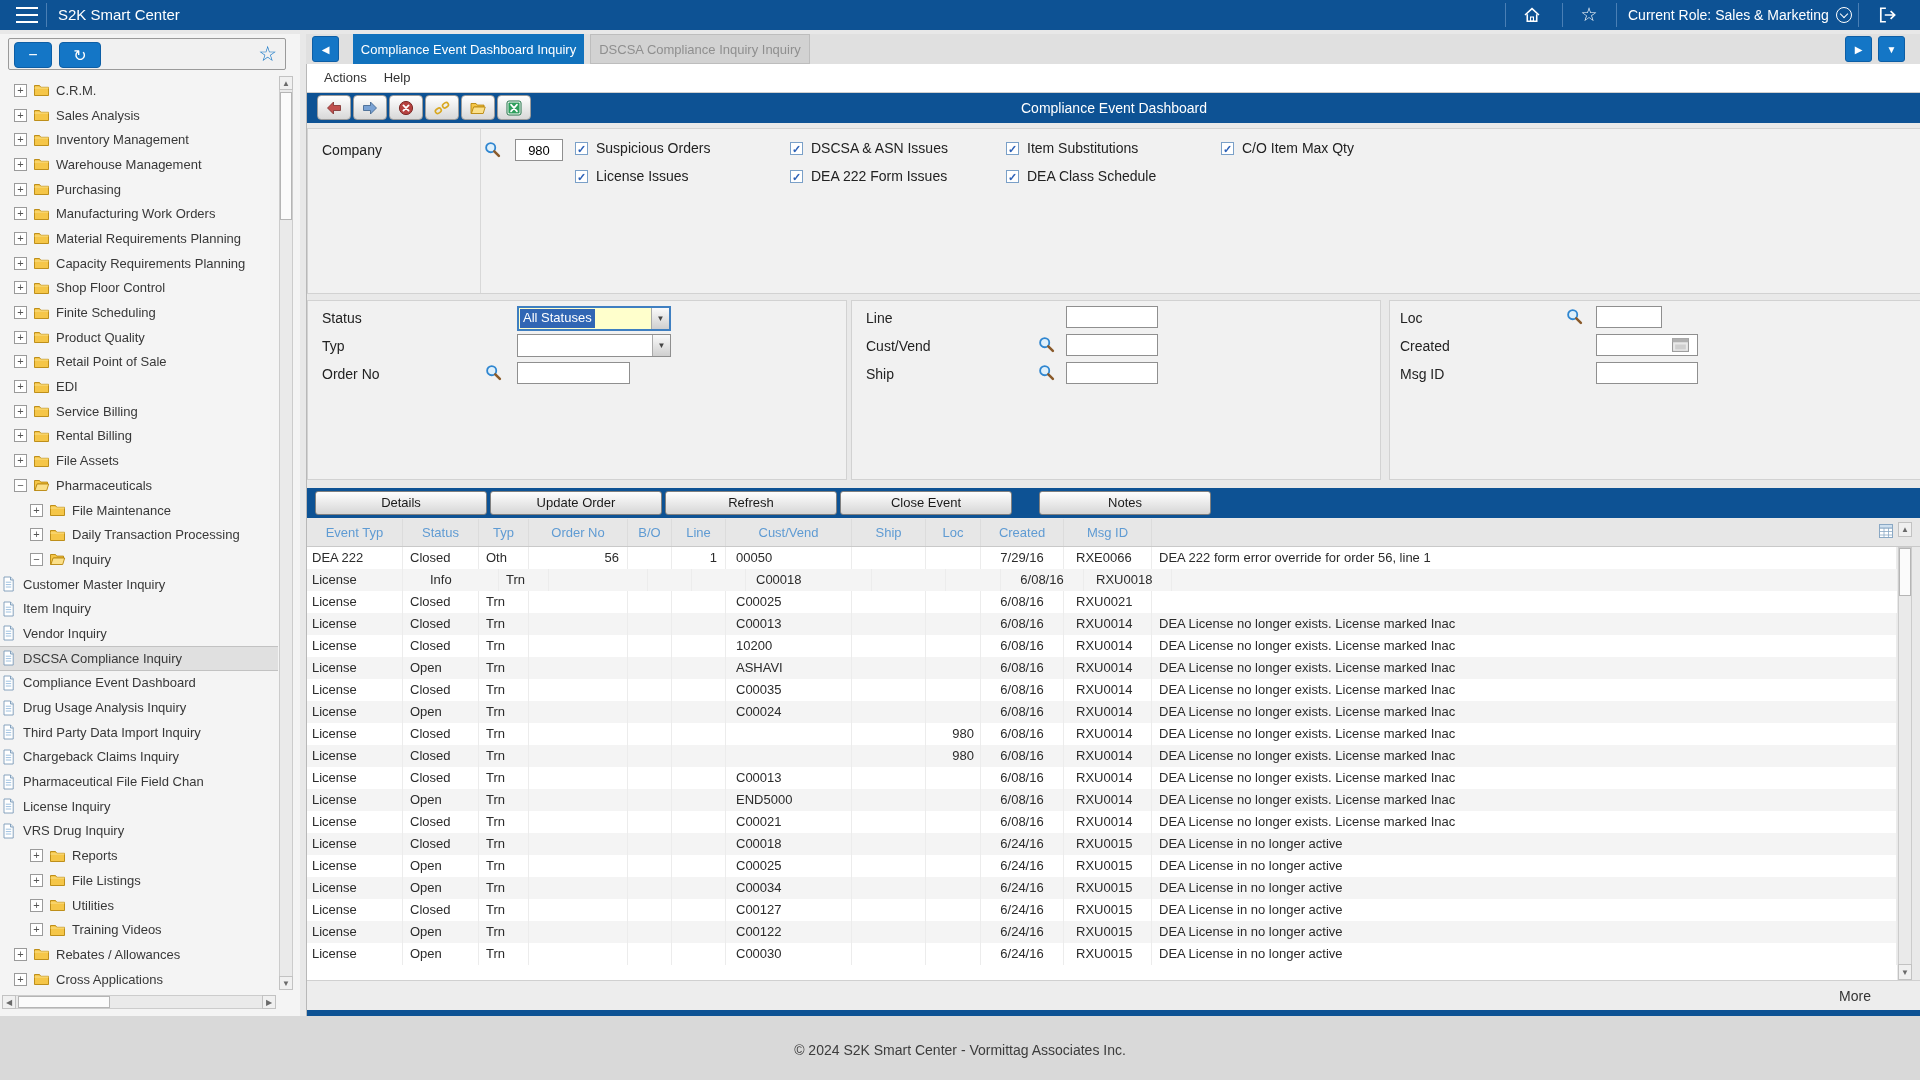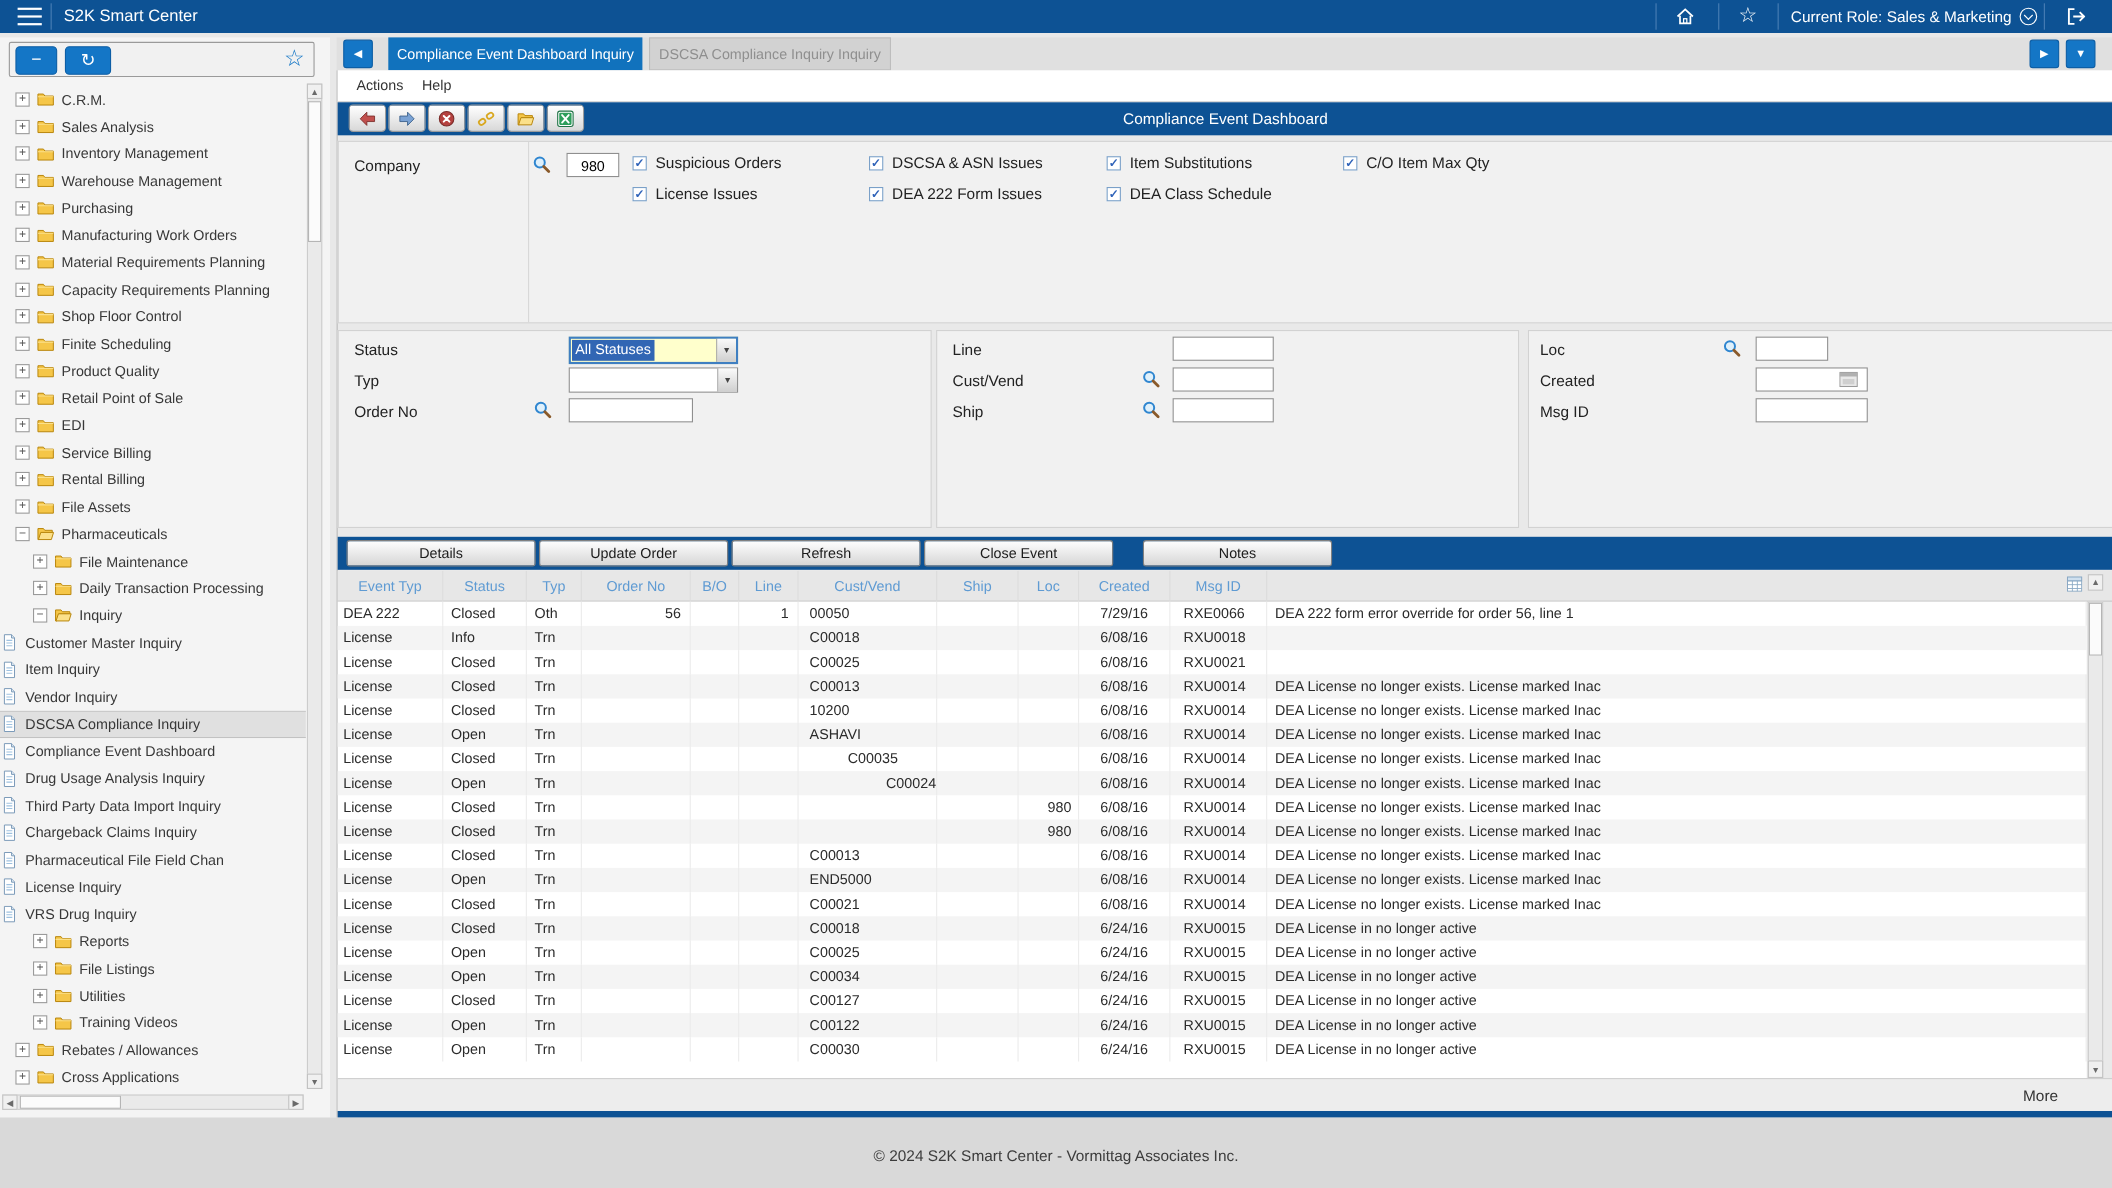--- a/index.html
+++ b/index.html
@@ -629,21 +629,21 @@
           <div class="gcell" style="width: 54px; text-align: right; padding-right: 8px;">1</div>
           <div class="gcell" style="width: 126px; text-align: left; padding-left: 10px;">00050</div>
           <div class="gcell" style="width: 74px; text-align: left; padding-left: 8px;"></div>
           <div class="gcell" style="width: 55px; text-align: right; padding-right: 6px;"></div>
           <div class="gcell" style="width: 83px; text-align: center;">7/29/16</div>
           <div class="gcell" style="width: 88px; text-align: left; padding-left: 12px;">RXE0066</div>
           <div class="gcell" style="width: 745px; text-align: left; padding-left: 7px;">DEA 222 form error override for order 56, line 1</div>
         </div>
         <div class="grow">
           <div class="gcell" style="width: 96px; text-align: left; padding-left: 5px;">License</div>
-          <div class="gcell" style="width: 76px; text-align: left; padding-left: 7px;">Info</div>
+          <div class="gcell" style="width: 76px; text-align: left; padding-left: 7px; margin-left: 20px;">Info</div>
           <div class="gcell" style="width: 50px; text-align: left; padding-left: 7px;">Trn</div>
           <div class="gcell" style="width: 99px; text-align: right; padding-right: 8px;"></div>
           <div class="gcell" style="width: 44px; text-align: left; padding-left: 4px;"></div>
           <div class="gcell" style="width: 54px; text-align: right; padding-right: 8px;"></div>
           <div class="gcell" style="width: 126px; text-align: left; padding-left: 10px;">C00018</div>
           <div class="gcell" style="width: 74px; text-align: left; padding-left: 8px;"></div>
           <div class="gcell" style="width: 55px; text-align: right; padding-right: 6px;"></div>
           <div class="gcell" style="width: 83px; text-align: center;">6/08/16</div>
           <div class="gcell" style="width: 88px; text-align: left; padding-left: 12px;">RXU0018</div>
         </div>
@@ -702,35 +702,35 @@
           <div class="gcell" style="width: 88px; text-align: left; padding-left: 12px;">RXU0014</div>
           <div class="gcell" style="width: 745px; text-align: left; padding-left: 7px;">DEA License no longer exists. License marked Inac</div>
         </div>
         <div class="grow">
           <div class="gcell" style="width: 96px; text-align: left; padding-left: 5px;">License</div>
           <div class="gcell" style="width: 76px; text-align: left; padding-left: 7px;">Closed</div>
           <div class="gcell" style="width: 50px; text-align: left; padding-left: 7px;">Trn</div>
           <div class="gcell" style="width: 99px; text-align: right; padding-right: 8px;"></div>
           <div class="gcell" style="width: 44px; text-align: left; padding-left: 4px;"></div>
           <div class="gcell" style="width: 54px; text-align: right; padding-right: 8px;"></div>
-          <div class="gcell" style="width: 126px; text-align: center; padding-left: 10px;">C00035</div>
+          <div class="gcell" style="width: 126px; text-align: left; padding-left: 10px;">C00035</div>
           <div class="gcell" style="width: 74px; text-align: left; padding-left: 8px;"></div>
           <div class="gcell" style="width: 55px; text-align: right; padding-right: 6px;"></div>
           <div class="gcell" style="width: 83px; text-align: center;">6/08/16</div>
           <div class="gcell" style="width: 88px; text-align: left; padding-left: 12px;">RXU0014</div>
           <div class="gcell" style="width: 745px; text-align: left; padding-left: 7px;">DEA License no longer exists. License marked Inac</div>
         </div>
         <div class="grow">
           <div class="gcell" style="width: 96px; text-align: left; padding-left: 5px;">License</div>
           <div class="gcell" style="width: 76px; text-align: left; padding-left: 7px;">Open</div>
           <div class="gcell" style="width: 50px; text-align: left; padding-left: 7px;">Trn</div>
           <div class="gcell" style="width: 99px; text-align: right; padding-right: 8px;"></div>
           <div class="gcell" style="width: 44px; text-align: left; padding-left: 4px;"></div>
           <div class="gcell" style="width: 54px; text-align: right; padding-right: 8px;"></div>
-          <div class="gcell" style="width: 126px; text-align: right; padding-left: 10px;">C00024</div>
+          <div class="gcell" style="width: 126px; text-align: left; padding-left: 10px;">C00024</div>
           <div class="gcell" style="width: 74px; text-align: left; padding-left: 8px;"></div>
           <div class="gcell" style="width: 55px; text-align: right; padding-right: 6px;"></div>
           <div class="gcell" style="width: 83px; text-align: center;">6/08/16</div>
           <div class="gcell" style="width: 88px; text-align: left; padding-left: 12px;">RXU0014</div>
           <div class="gcell" style="width: 745px; text-align: left; padding-left: 7px;">DEA License no longer exists. License marked Inac</div>
         </div>
         <div class="grow">
           <div class="gcell" style="width: 96px; text-align: left; padding-left: 5px;">License</div>
           <div class="gcell" style="width: 76px; text-align: left; padding-left: 7px;">Closed</div>
           <div class="gcell" style="width: 50px; text-align: left; padding-left: 7px;">Trn</div>

